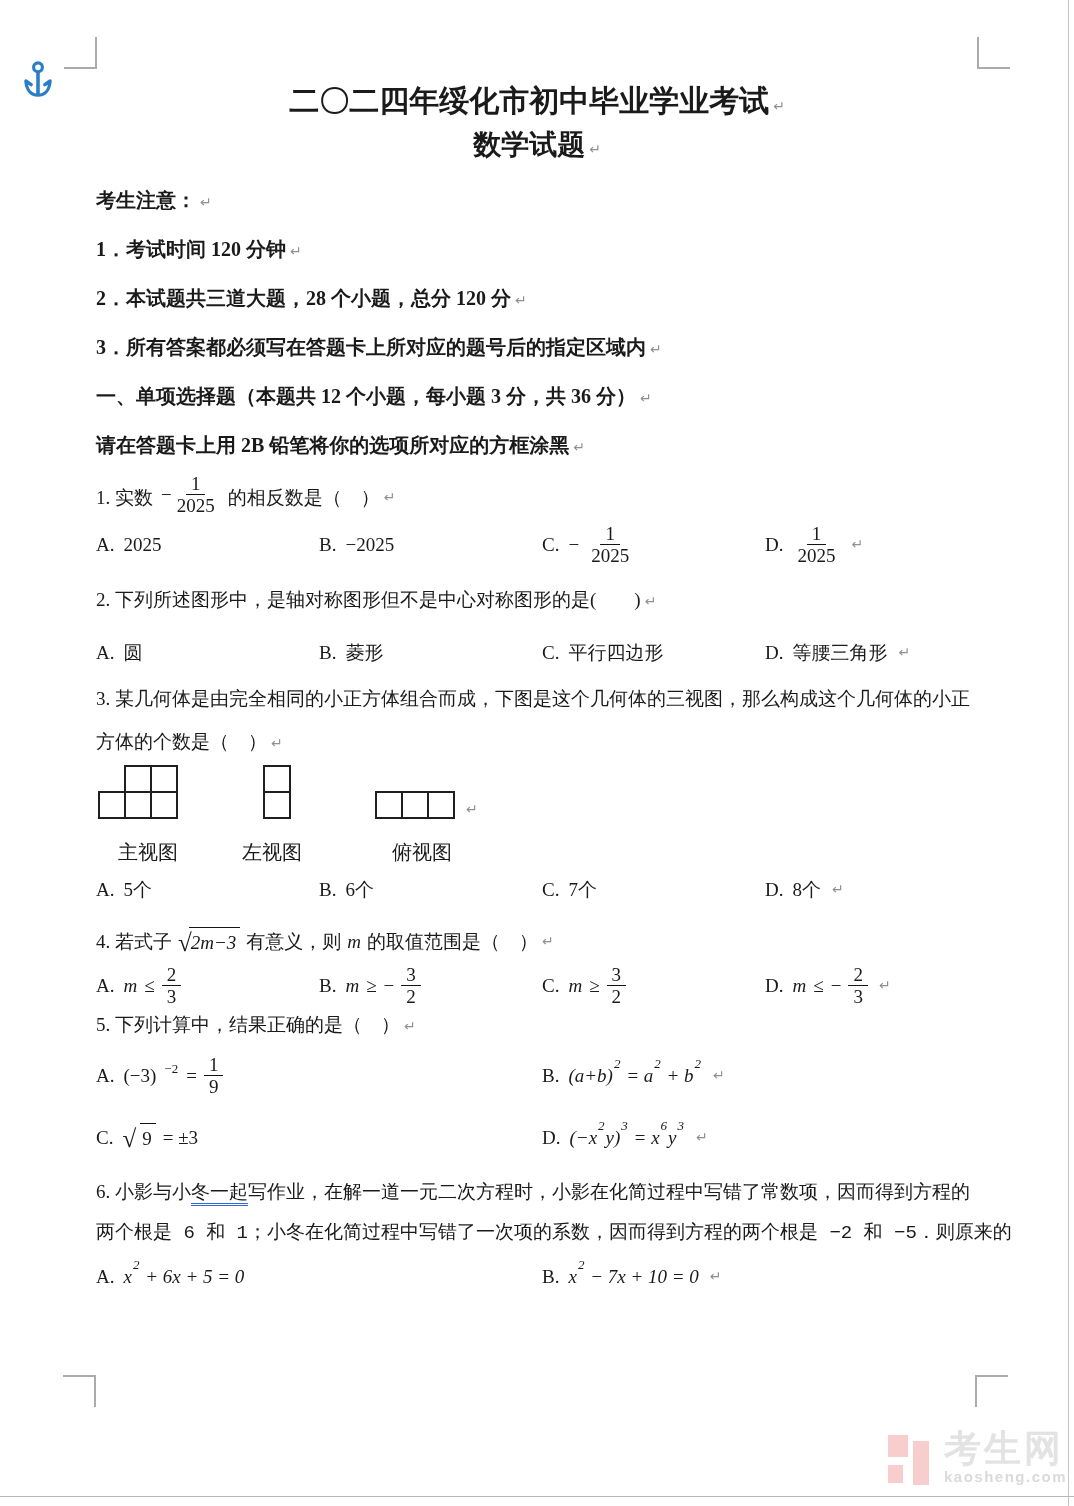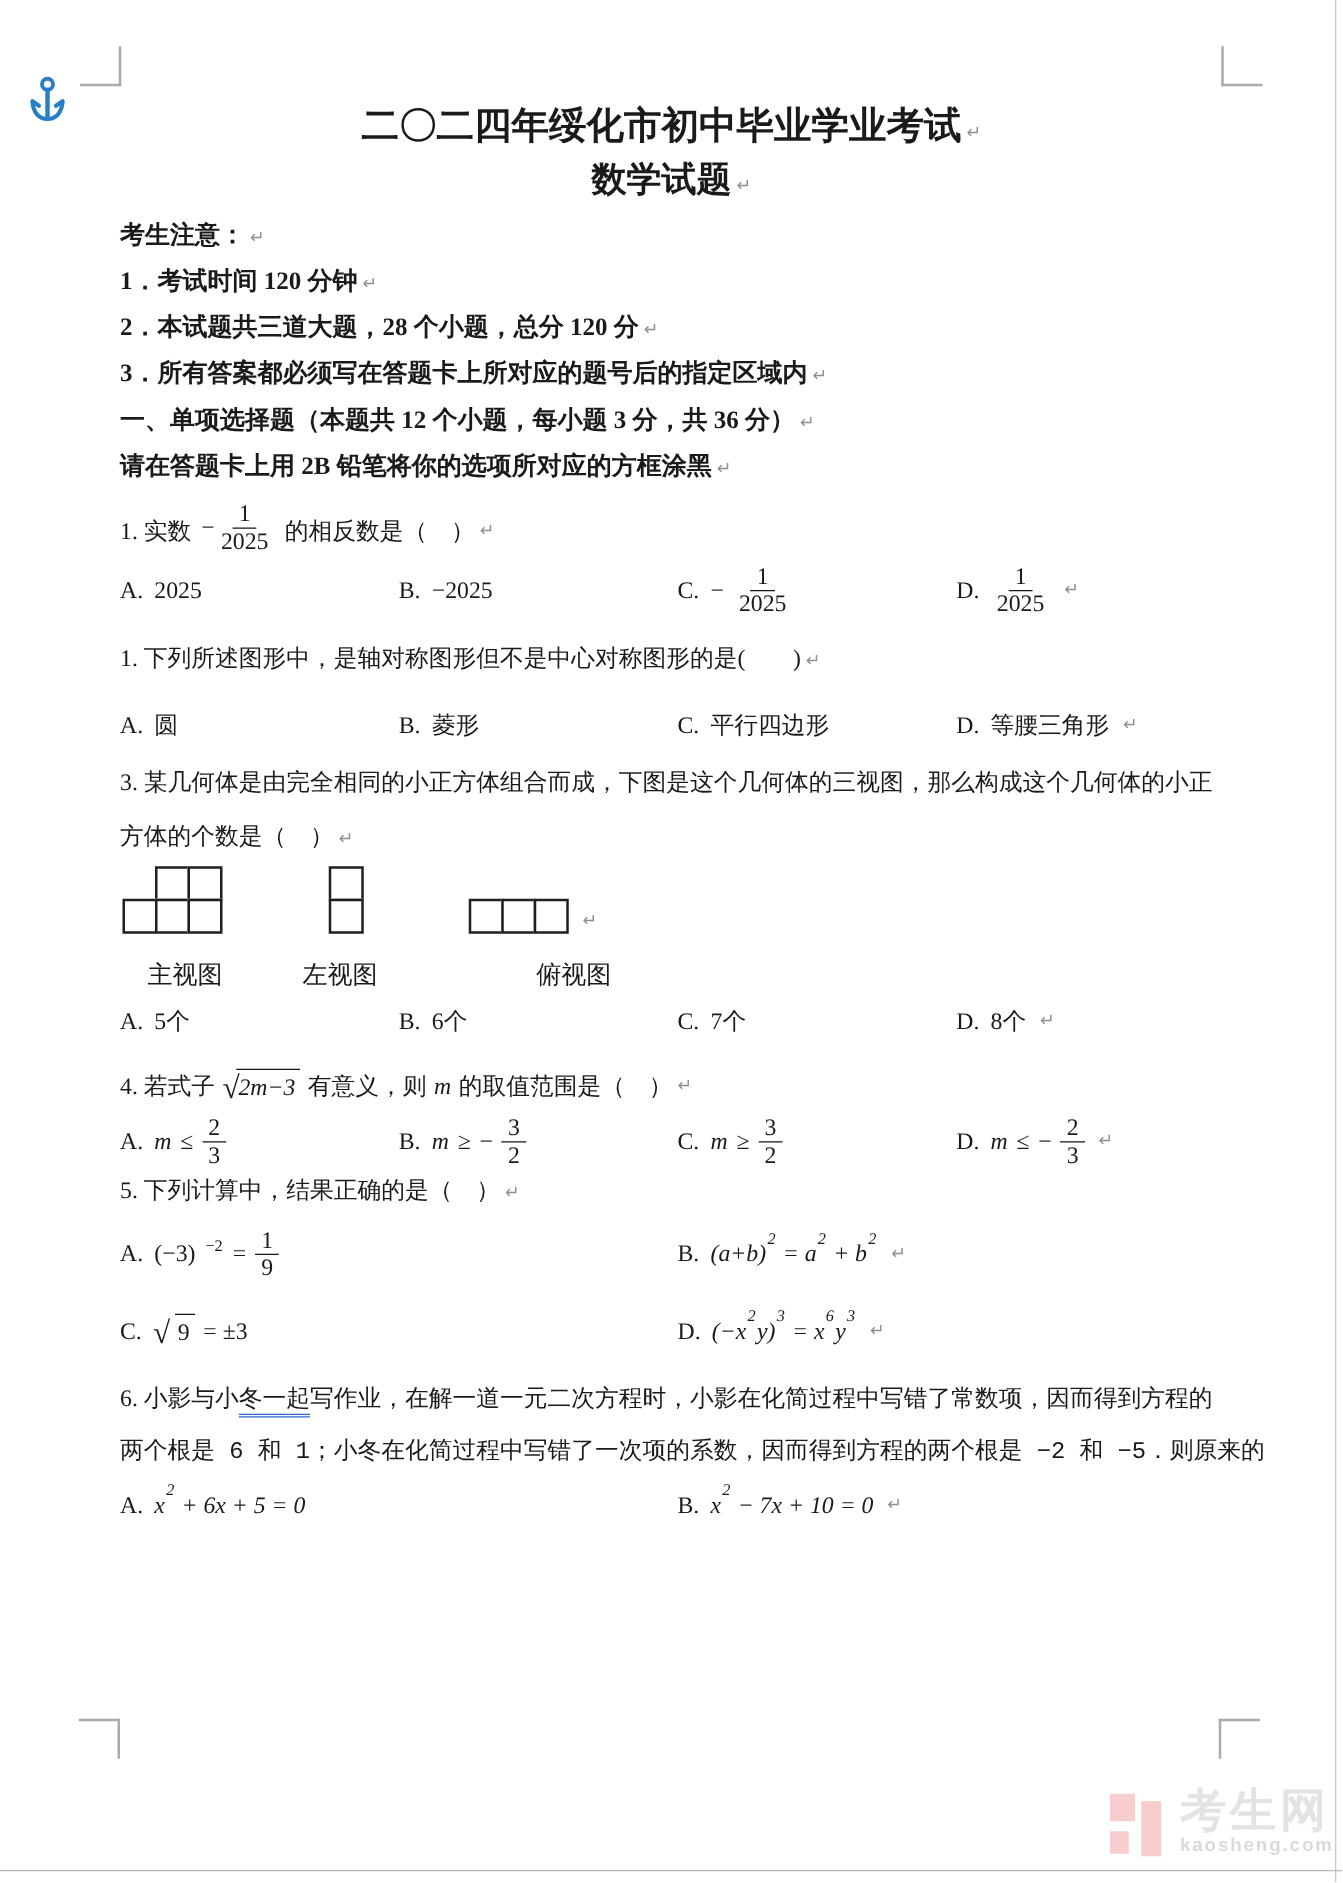--- a/index.html
+++ b/index.html
@@ -17,21 +17,21 @@
   .corner.tr{left:977px;top:37px;border-left:2px solid #ababab;border-bottom:2px solid #ababab;}
   .corner.bl{left:63px;top:1375px;border-top:2px solid #ababab;border-right:2px solid #ababab;}
   .corner.br{left:975px;top:1375px;border-top:2px solid #ababab;border-left:2px solid #ababab;}
   
   .anchor{position:absolute;left:22px;top:60px;}
   
   .content{position:absolute;left:96px;top:0;width:882px;font-size:19px;line-height:27px;}
   .nowrap{white-space:nowrap;}
   h1.title{margin:84px 0 0 0;text-align:center;font-size:30px;line-height:33px;font-weight:bold;}
   h2.subtitle{margin:6px 0 0 0;text-align:center;font-size:28px;line-height:31px;font-weight:bold;}
-  .bline{margin-top:12px;font-size:20px;line-height:23px;font-weight:bold;white-space:nowrap;}
+  .bline{margin-top:24px;font-size:20px;line-height:23px;font-weight:bold;white-space:nowrap;}
   .pm{color:#909090;font-family:"DejaVu Sans",sans-serif;font-size:14px;margin-left:4px;font-weight:normal;font-style:normal;}
   
   .opts4{display:grid;grid-template-columns:223px 223px 223px 1fr;align-items:center;}
   .opts2{display:grid;grid-template-columns:446px 1fr;align-items:center;}
   .opt{display:flex;align-items:center;gap:7px;white-space:nowrap;}
   .lab{margin-right:2px;}
   
   .frac{display:inline-flex;flex-direction:column;align-items:center;line-height:21px;font-size:19px;}
   .frac .n{padding:0 5px;border-bottom:1.7px solid #141414;}
   .frac .d{padding:0 5px;}
@@ -126,21 +126,21 @@
       <span class="opt">
           <span class="lab">D.</span>
           <span class="frac">
             <span class="n">1</span>
             <span class="d">2025</span>
           </span>
           <span class="pm">↵</span>
         </span>
     </div>
 
-    <div class="nowrap" style="margin-top:20px;"><span>1. 下列所述图形中，是轴对称图形但不是中心对称图形的是(　　)</span><span class="pm">↵</span></div>
+    <div class="nowrap" style="margin-top:20px;"><span>2. 下列所述图形中，是轴对称图形但不是中心对称图形的是(　　)</span><span class="pm">↵</span></div>
     <div class="opts4" style="margin-top:24px;">
       <span class="opt">
           <span class="lab">A.</span>
           <span>圆</span>
         </span>
       <span class="opt">
           <span class="lab">B.</span>
           <span>菱形</span>
         </span>
       <span class="opt">
@@ -170,21 +170,21 @@
         <div class="cell" style="left:0;top:26px;"></div>
       </div>
       <div class="fig" style="left:279px;top:31px;width:80px;height:28px;">
         <div class="cell" style="left:0;top:0;"></div>
         <div class="cell" style="left:26px;top:0;"></div>
         <div class="cell" style="left:52px;top:0;"></div>
       </div>
       <span class="pm fig-pm">↵</span>
       <span class="fig-label" style="left:22px;">主视图</span>
       <span class="fig-label" style="left:146px;">左视图</span>
-      <span class="fig-label" style="left:296px;margin-left:37px;">俯视图</span>
+      <span class="fig-label" style="left:296px;">俯视图</span>
     </div>
 
     <div class="opts4" style="margin-top:18px;">
       <span class="opt">
           <span class="lab">A.</span>
           <span>5个</span>
         </span>
       <span class="opt">
           <span class="lab">B.</span>
           <span>6个</span>

